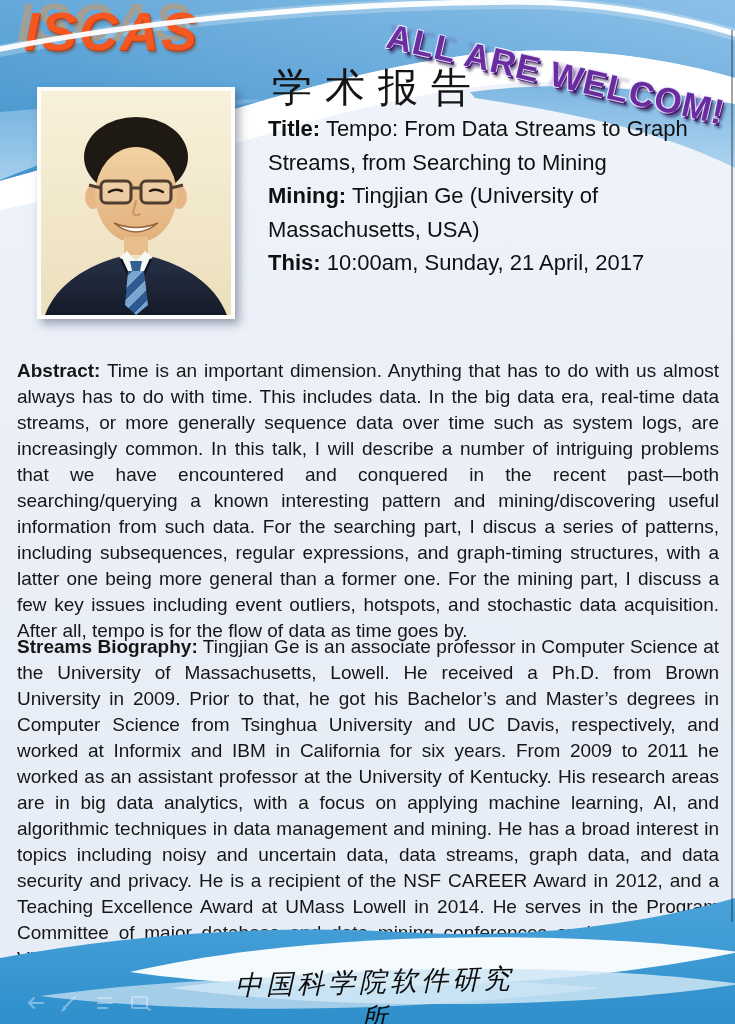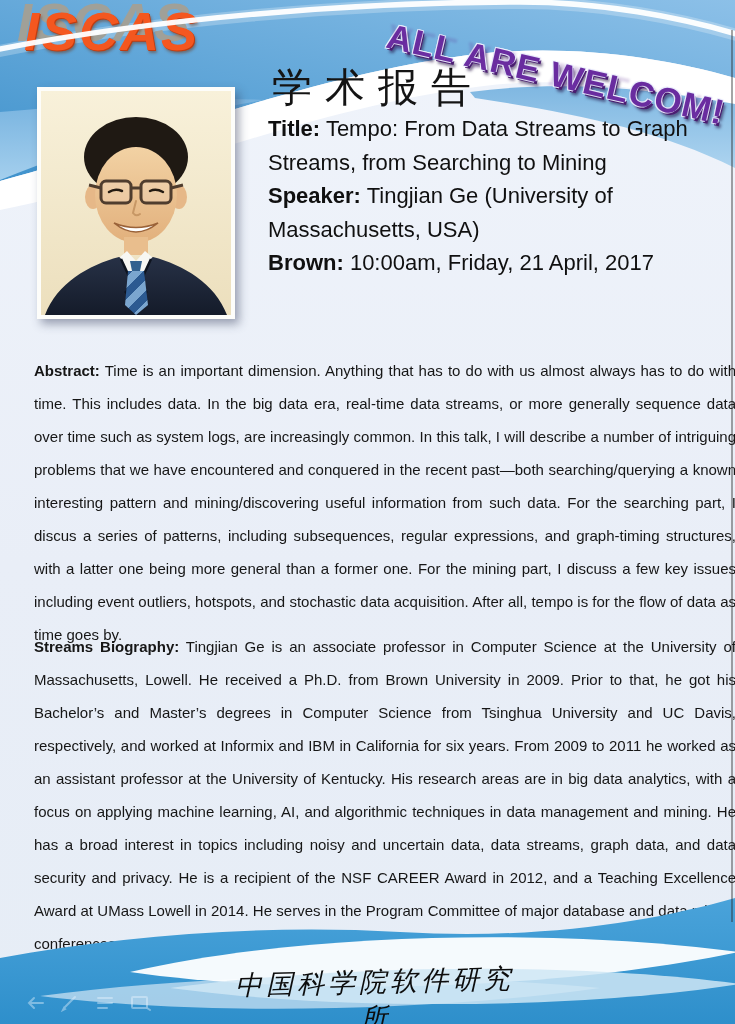--- a/index.html
+++ b/index.html
@@ -30,21 +30,21 @@
   
   .photo{position:absolute;left:37px;top:87px;width:198px;height:232px;z-index:5;
      background:#fff;border:4px solid #fdfdfa;box-sizing:border-box;
      box-shadow:4px 5px 9px rgba(50,60,90,.45);}
   .photo svg{display:block;width:100%;height:100%;}
   
   .info{position:absolute;left:268px;top:112px;width:468px;z-index:2;}
   .info p{margin:0;font-size:22px;line-height:33.5px;color:#101010;}
   .info b{font-weight:700;}
   
-  .para{position:absolute;left:34px;width:702px;z-index:2;font-size:15px;line-height:33px;
+  .para{position:absolute;left:17px;width:702px;z-index:2;font-size:19px;line-height:26px;
      text-align:justify;color:#161616;}
   .para b{font-weight:700;}
   #abstract{top:339px;}
   #bio{top:615px;}
   
   .calligraphy{position:absolute;left:232px;top:964px;z-index:6;width:286px;text-align:center;
      font-size:27px;letter-spacing:4px;color:#0d0d0d;font-style:italic;
      font-family:"DejaVu Serif",serif;transform:rotate(-1.5deg);}
   .nav-bar{position:absolute;left:24px;top:994px;z-index:7;display:flex;gap:13px;}
   .nav-bar span{display:inline-block;width:22px;height:18px;cursor:pointer;opacity:.55;}
@@ -130,22 +130,22 @@
       <path d="M4,224 C16,192 48,174 78,166 L95,176 L112,166 C142,174 174,192 186,224 Z" fill="url(#suit)"></path>
       <path d="M79,166 L95,198 L111,166 L104,160 L95,170 L86,160 Z" fill="#f7f7f3"></path>
       <path d="M80,168 L92,194 L84,202 M110,168 L98,194 L106,202" stroke="#0e141f" stroke-width="2.5" fill="none"></path>
       <path d="M89,170 h12 l-2,10 h-8 z" fill="#33618f"></path>
       <path d="M87,180 h16 l4,34 -12,10 -11,-10 z" fill="url(#tieGrad)"></path>
     </svg>
   </div>
 
   <div class="info">
     <p><b>Title:</b> <span>Tempo: From Data Streams to Graph Streams, from Searching to Mining</span></p>
-    <p><b>Speaker:</b> <span>Tingjian Ge (University of Massachusetts, USA)</span></p>
-    <p><b>Brown:</b> <span>10:00am, Friday, 21 April, 2017</span></p>
+    <p><b>Mining:</b> <span>Tingjian Ge (University of Massachusetts, USA)</span></p>
+    <p><b>This:</b> <span>10:00am, Sunday, 21 April, 2017</span></p>
   </div>
 
   <p class="para" id="abstract">
     <b>Abstract:</b>
     <span>Time is an important dimension. Anything that has to do with us almost always has to do with time. This includes data. In the big data era, real-time data streams, or more generally sequence data over time such as system logs, are increasingly common. In this talk, I will describe a number of intriguing problems that we have encountered and conquered in the recent past—both searching/querying a known interesting pattern and mining/discovering useful information from such data. For the searching part, I discus a series of patterns, including subsequences, regular expressions, and graph-timing structures, with a latter one being more general than a former one. For the mining part, I discuss a few key issues including event outliers, hotspots, and stochastic data acquisition. After all, tempo is for the flow of data as time goes by.</span>
   </p>
 
   <p class="para" id="bio">
     <b>Streams Biography:</b>
     <span>Tingjian Ge is an associate professor in Computer Science at the University of Massachusetts, Lowell. He received a Ph.D. from Brown University in 2009. Prior to that, he got his Bachelor’s and Master’s degrees in Computer Science from Tsinghua University and UC Davis, respectively, and worked at Informix and IBM in California for six years. From 2009 to 2011 he worked as an assistant professor at the University of Kentucky. His research areas are in big data analytics, with a focus on applying machine learning, AI, and algorithmic techniques in data management and mining. He has a broad interest in topics including noisy and uncertain data, data streams, graph data, and data security and privacy. He is a recipient of the NSF CAREER Award in 2012, and a Teaching Excellence Award at UMass Lowell in 2014. He serves in the Program Committee of major database and data mining conferences such as SIGMOD, VLDB, ICDE, EDBT, CIKM, and ICDM, and served as the Program Chair of New England Database Day 2015.</span>

